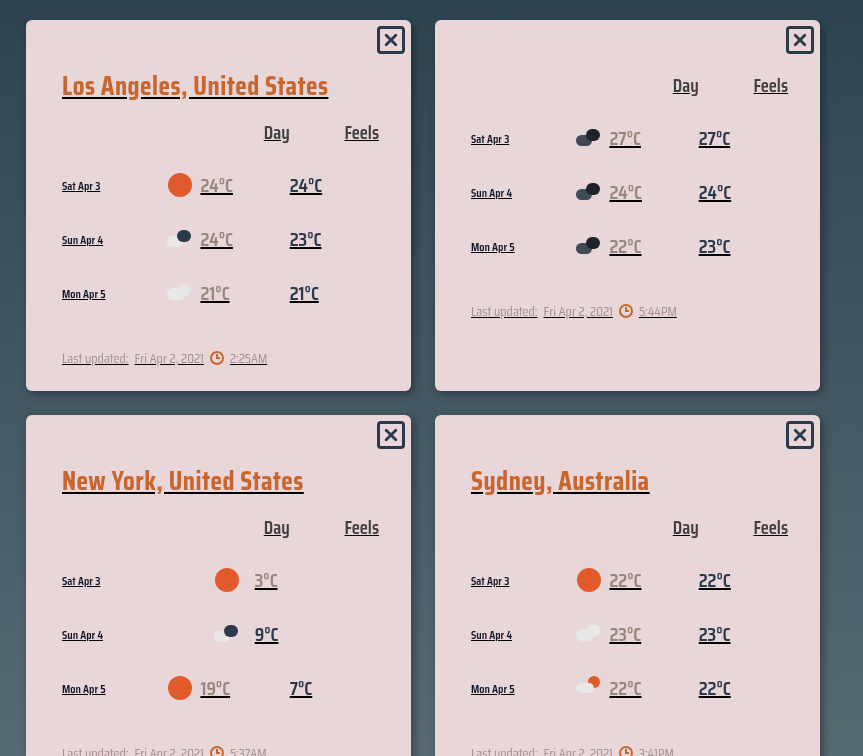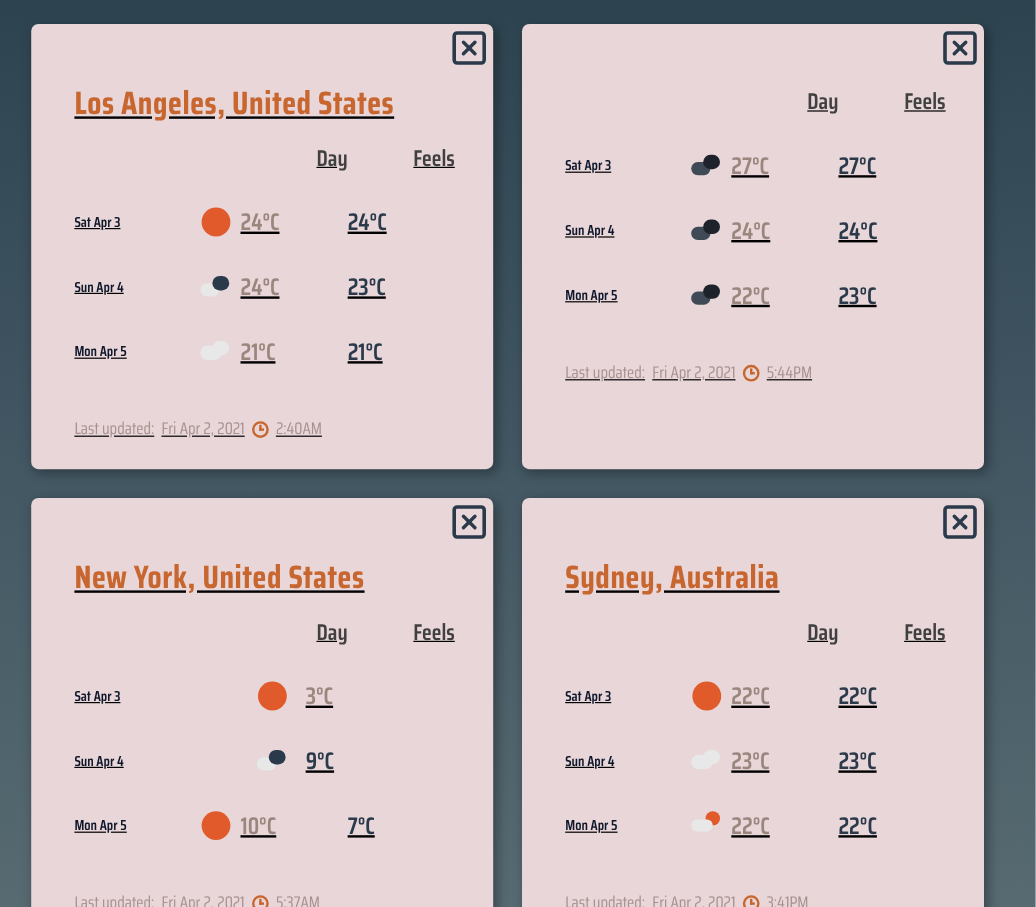--- a/index.html
+++ b/index.html
@@ -97,21 +97,21 @@
       <div class="icon">
         <span class="wi cloudy"></span>
       </div>
       <div class="temp day">21°C</div>
       <div class="temp feels">21°C</div>
     </div>
     <div class="footer">
       <span>Last updated: </span>
   <span>Fri Apr 2, 2021</span>
   <span class="clock"></span>
-  <span>2:40AM</span>
+  <span>2:25AM</span>
     </div>
   </div>
 <div class="card">
     <div class="close-btn">
       <svg viewBox="0 0 20 20">
         <line x1="4" y1="4" x2="16" y2="16"></line>
         <line x1="16" y1="4" x2="4" y2="16"></line>
       </svg>
     </div>
     <div class="headers">
@@ -175,21 +175,21 @@
       <div class="icon">
         <span class="wi partly"></span>
       </div>
       <div class="temp feels">9°C</div>
     </div>
     <div class="row">
       <div class="date">Mon Apr 5</div>
       <div class="icon">
         <span class="wi sunny"></span>
       </div>
-      <div class="temp day">10°C</div>
+      <div class="temp day">19°C</div>
       <div class="temp feels">7°C</div>
     </div>
     <div class="footer">
       <span>Last updated: </span>
   <span>Fri Apr 2, 2021</span>
   <span class="clock"></span>
   <span>5:37AM</span>
     </div>
   </div>
 <div class="card">

